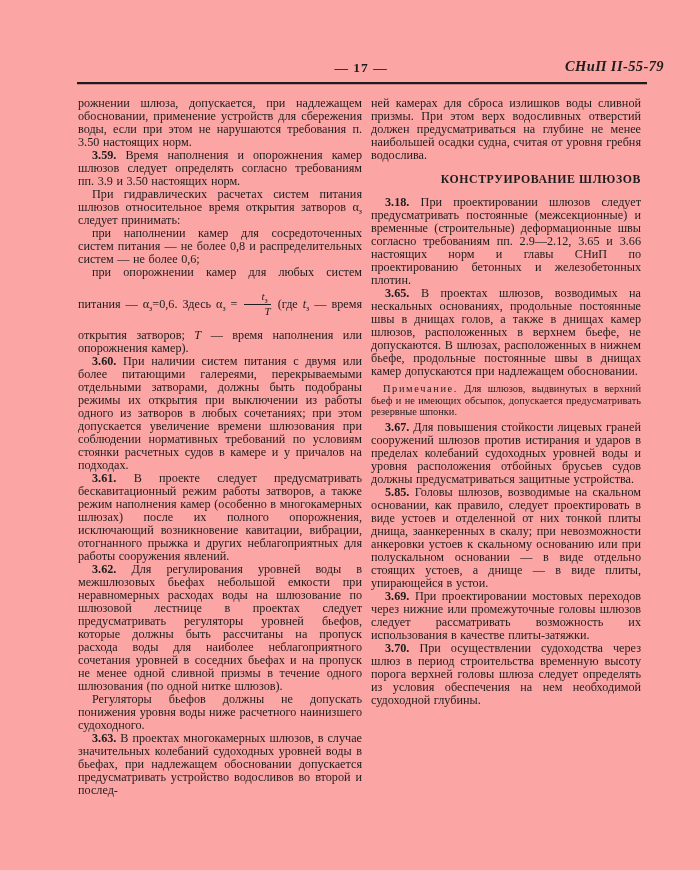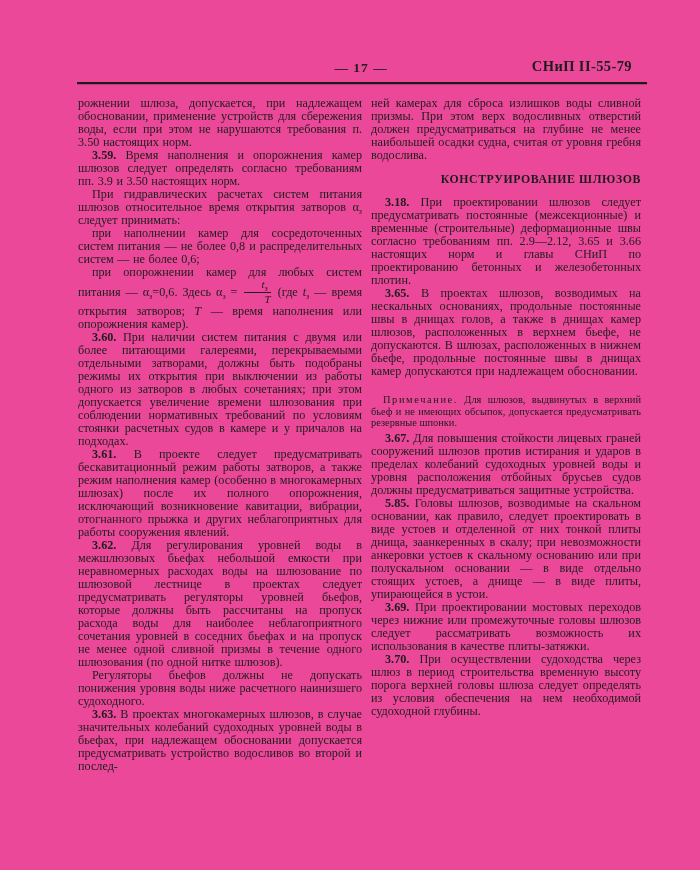--- a/index.html
+++ b/index.html
@@ -4,29 +4,29 @@
 <style>
   html,body{margin:0;padding:0;}
   body{
     width:700px;height:870px;
     background:#fbfbf8;
     font-family:"Liberation Serif", serif;
     color:#1d1d1d;
     position:relative;
     overflow:hidden;
   }
-  .page{position:absolute;inset:0;background:#ec4899;}
+  .page{position:absolute;inset:0;background:#fca5a5;}
   
   .pageno{
     position:absolute;left:77px;top:60px;width:568px;
     text-align:center;font-weight:bold;font-size:13.5px;letter-spacing:1px;
   }
   .doccode{
-    position:absolute;right:68px;top:58px;
-    font-weight:bold;font-size:14.5px;letter-spacing:0.4px;white-space:nowrap;
+    position:absolute;right:36px;top:58px;
+    font-weight:bold;font-size:14.5px;letter-spacing:0.4px;white-space:nowrap;font-style:italic;
   }
   .rule{
     position:absolute;left:77px;right:53px;top:82px;height:2px;
     background:#1b1b1b;
     box-shadow:0 1px 0 rgba(27,27,27,.25);
   }
   
   .columns{
     position:absolute;left:78px;top:97px;width:570px;
     display:flex;gap:9px;align-items:flex-start;
@@ -41,29 +41,29 @@
     word-spacing:0.5px;
   }
   .para.ind{text-indent:14px;}
   .num{font-weight:bold;}
   .heading{
     margin:11px 0 10px;
     font-size:11.8px;font-weight:bold;letter-spacing:0.6px;
     text-align:right;line-height:13px;
   }
   .note{
-    margin:16px 0 3px;
+    margin:5px 0 3px;
     font-size:10.4px;line-height:11.6px;
     text-align:justify;text-indent:12px;
   }
   .note-label{letter-spacing:1.6px;}
   
   .frac{
     display:inline-block;vertical-align:-7px;text-align:right;
-    line-height:1.05;font-size:11px;margin:0 2px;font-family:Liberation Serif, serif;
+    line-height:1.05;font-size:11px;margin:12px 2px;font-family:Liberation Serif, serif;
   }
   .fn{display:block;border-bottom:1px solid #1d1d1d;padding:0 3px 1px;}
   .fd{display:block;padding-top:1px;}
   sub{font-size:8px;line-height:0;}
 </style>
 </head>
 <body>
 
 <div class="page">
   <div class="pageno">— 17 —</div>

